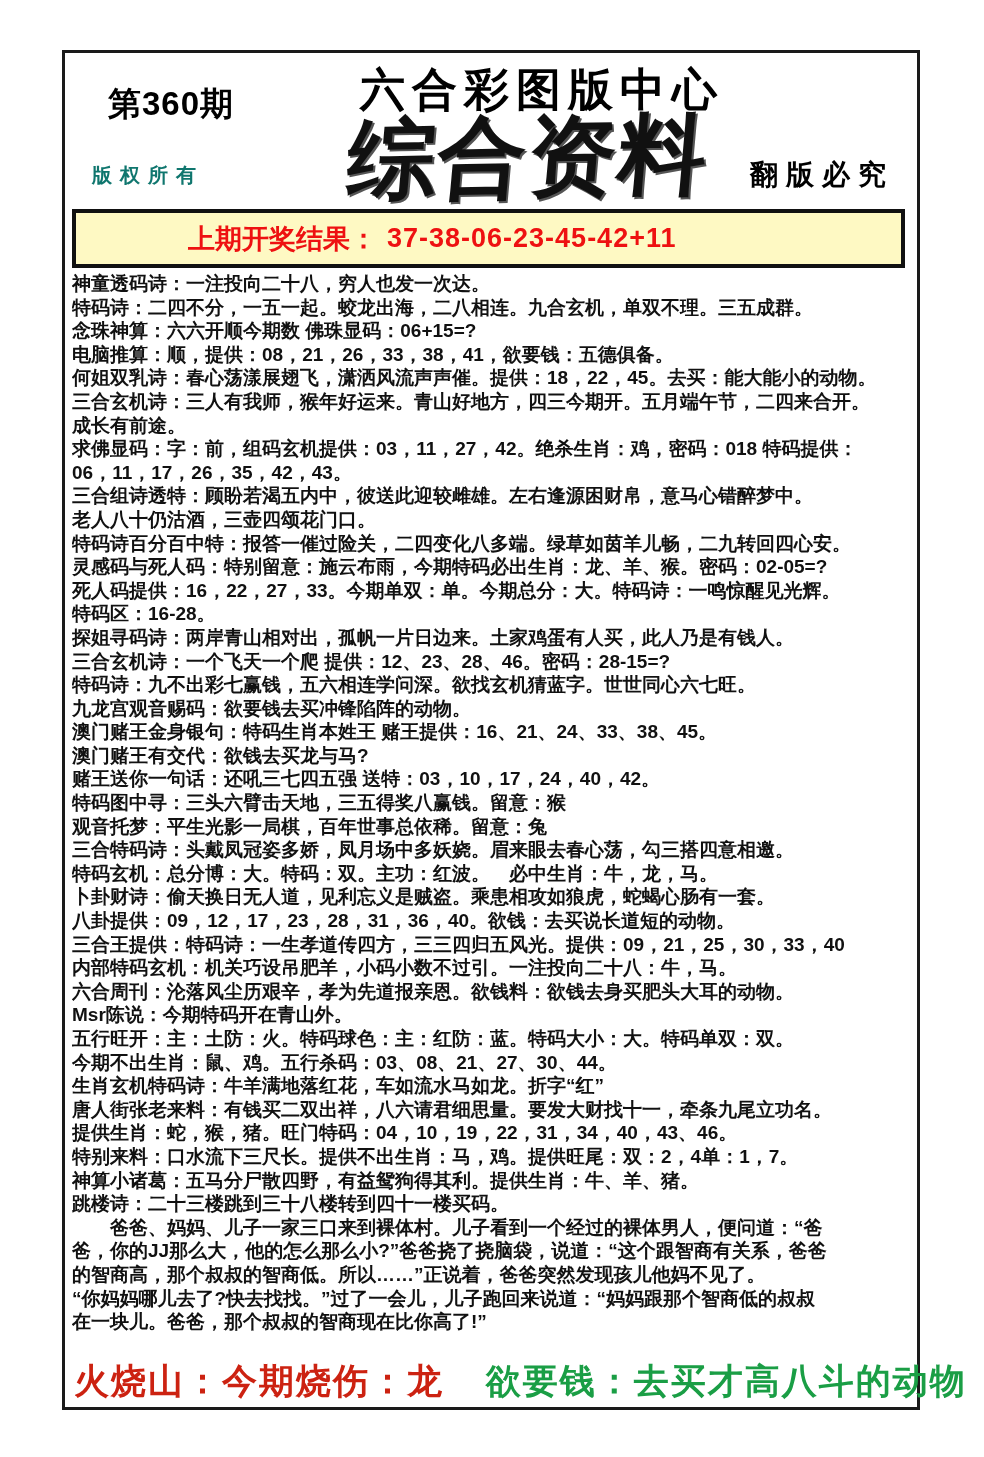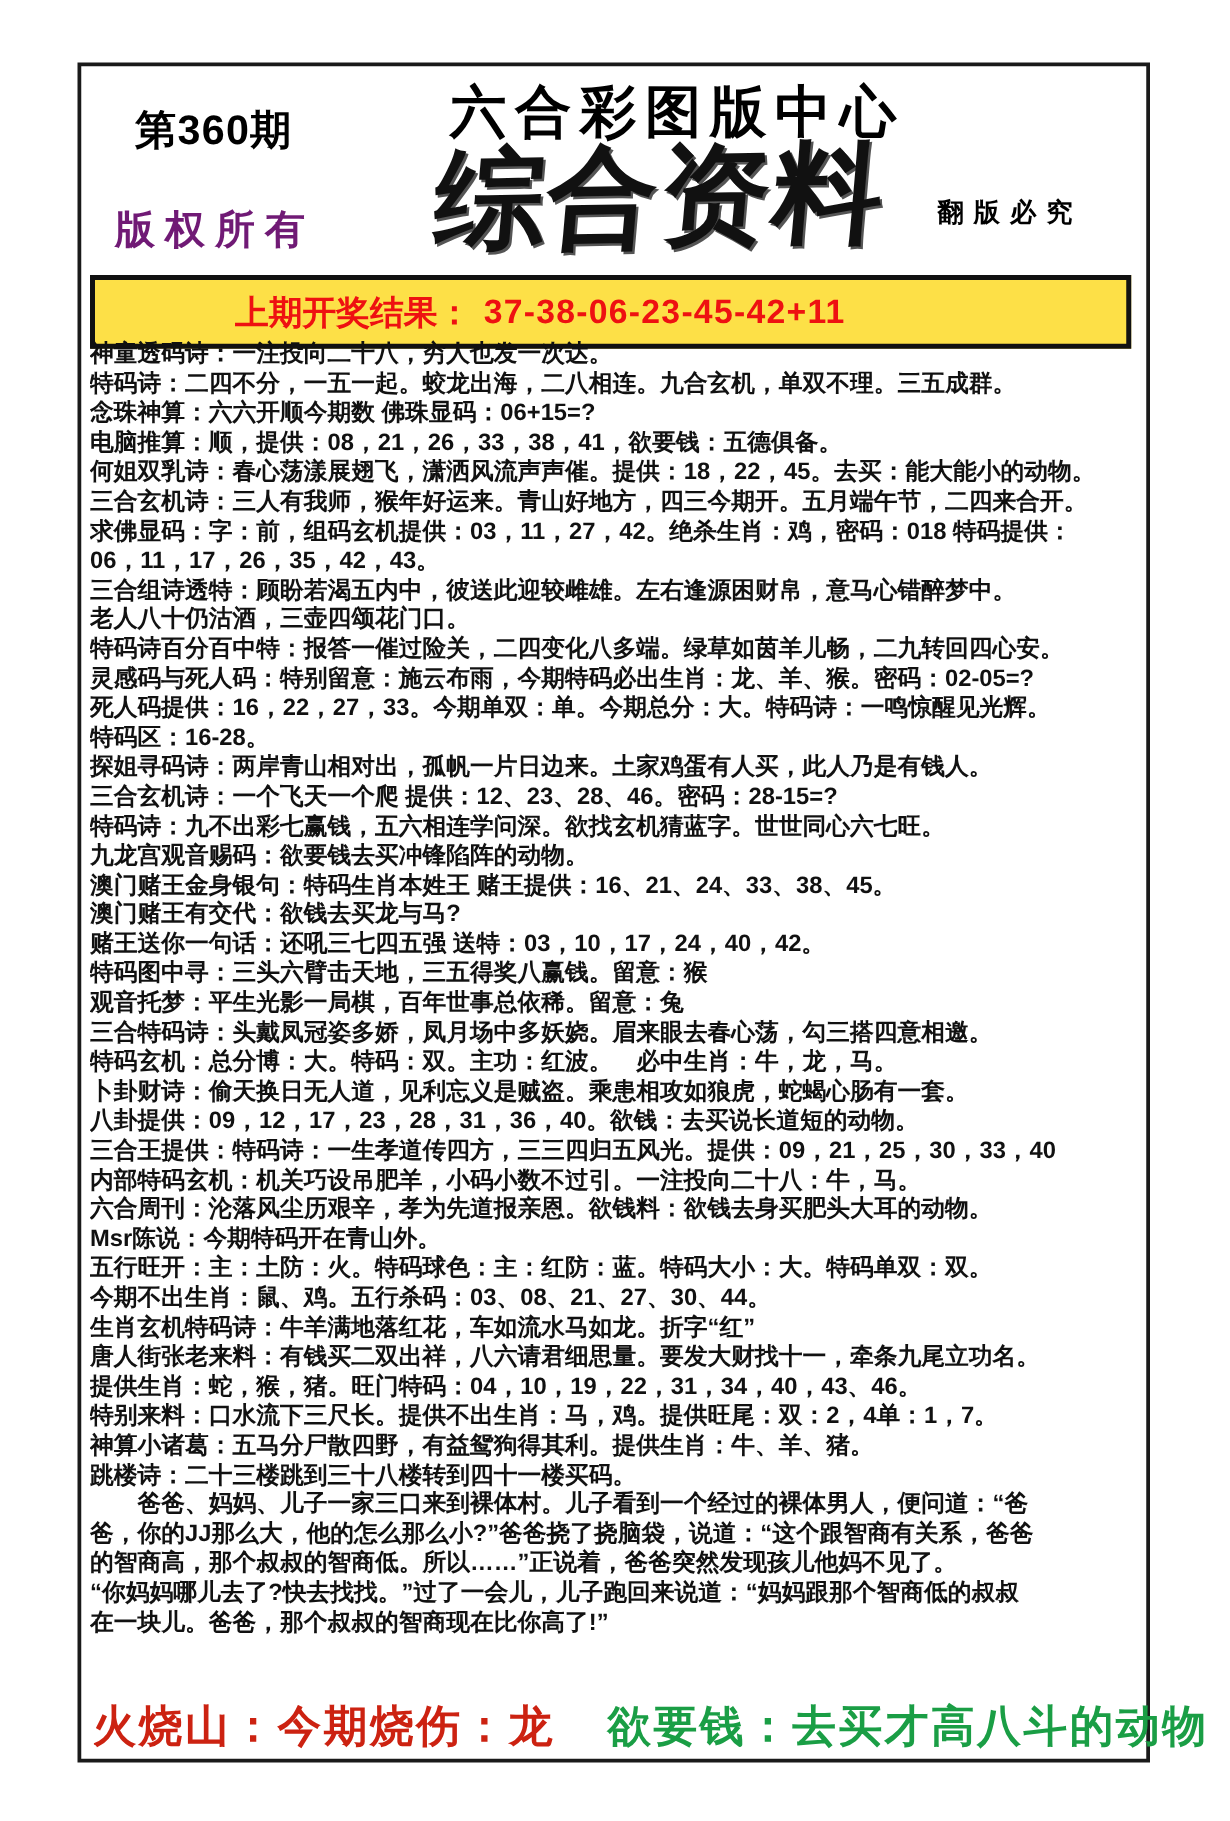--- a/index.html
+++ b/index.html
@@ -28,29 +28,29 @@
   }
   .calli{
     position:absolute;left:348px;top:98px;
     font-size:88px;font-weight:900;letter-spacing:2px;color:#111;
     transform:skewX(-6deg) rotate(-1deg);
     white-space:nowrap;
     text-shadow:2px 2px 0 #555;
   }
   .copy-left{
     position:absolute;left:92px;top:162px;
-    font-size:32px;font-weight:bold;letter-spacing:8px;color:#701a75;white-space:nowrap;
+    font-size:20px;font-weight:bold;letter-spacing:8px;color:#0f766e;white-space:nowrap;
   }
   .copy-right{
     position:absolute;left:750px;top:156px;
-    font-size:21px;font-weight:bold;letter-spacing:8px;color:#000;white-space:nowrap;
+    font-size:28px;font-weight:bold;letter-spacing:8px;color:#000;white-space:nowrap;
   }
   .result-box{
-    position:absolute;left:72px;top:220px;width:833px;height:59px;
-    border:4px solid #111;box-sizing:border-box;background:#fde047;
+    position:absolute;left:72px;top:209px;width:833px;height:59px;
+    border:4px solid #111;box-sizing:border-box;background:#fef9c3;
     display:flex;align-items:center;
     padding-left:112px;
   }
   .result-box .label, .result-box .value{
     font-size:27px;font-weight:bold;color:var(--result-red,#ee1111);
     white-space:nowrap;
   }
   .result-box .value{margin-left:10px;letter-spacing:1px;}
   .body-lines{
     position:absolute;left:72px;top:272px;width:846px;
@@ -82,20 +82,21 @@
     <span class="value">37-38-06-23-45-42+11</span>
   </div>
 
   <div class="body-lines">
       <div class="bline">神童透码诗：一注投向二十八，穷人也发一次达。</div>
       <div class="bline">特码诗：二四不分，一五一起。蛟龙出海，二八相连。九合玄机，单双不理。三五成群。</div>
       <div class="bline">念珠神算：六六开顺今期数 佛珠显码：06+15=?</div>
       <div class="bline">电脑推算：顺，提供：08，21，26，33，38，41，欲要钱：五德俱备。</div>
       <div class="bline">何姐双乳诗：春心荡漾展翅飞，潇洒风流声声催。提供：18，22，45。去买：能大能小的动物。</div>
       <div class="bline">三合玄机诗：三人有我师，猴年好运来。青山好地方，四三今期开。五月端午节，二四来合开。</div>
+      <div class="bline">成长有前途。</div>
       <div class="bline">求佛显码：字：前，组码玄机提供：03，11，27，42。绝杀生肖：鸡，密码：018 特码提供：</div>
       <div class="bline">06，11，17，26，35，42，43。</div>
       <div class="bline">三合组诗透特：顾盼若渴五内中，彼送此迎较雌雄。左右逢源困财帛，意马心错醉梦中。</div>
       <div class="bline">老人八十仍沽酒，三壶四颂花门口。</div>
       <div class="bline">特码诗百分百中特：报答一催过险关，二四变化八多端。绿草如茵羊儿畅，二九转回四心安。</div>
       <div class="bline">灵感码与死人码：特别留意：施云布雨，今期特码必出生肖：龙、羊、猴。密码：02-05=?</div>
       <div class="bline">死人码提供：16，22，27，33。今期单双：单。今期总分：大。特码诗：一鸣惊醒见光辉。</div>
       <div class="bline">特码区：16-28。</div>
       <div class="bline">探姐寻码诗：两岸青山相对出，孤帆一片日边来。土家鸡蛋有人买，此人乃是有钱人。</div>
       <div class="bline">三合玄机诗：一个飞天一个爬 提供：12、23、28、46。密码：28-15=?</div>

